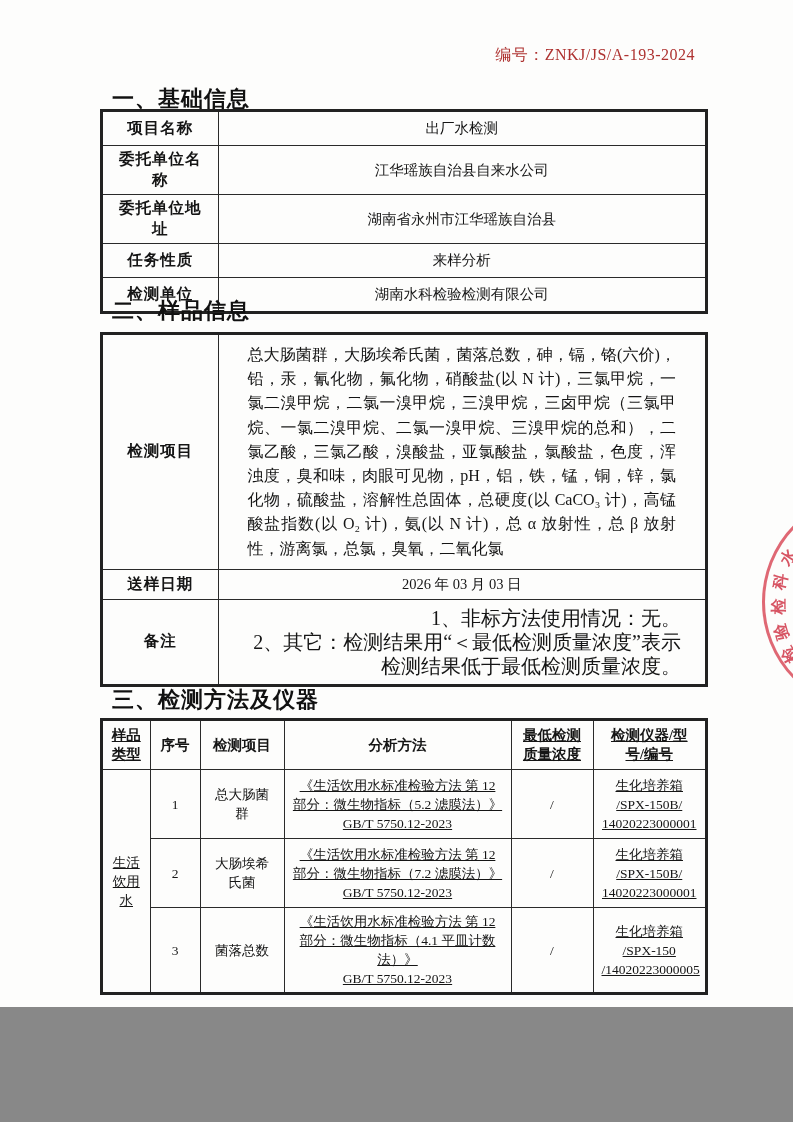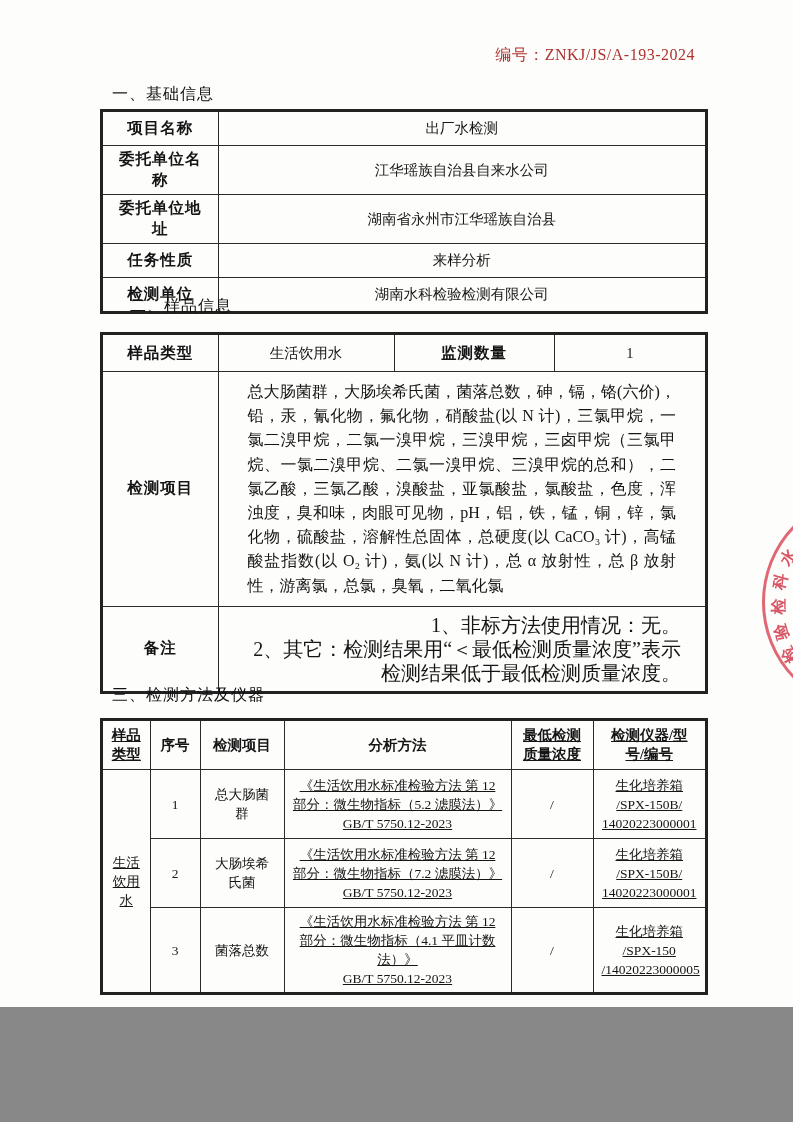--- a/index.html
+++ b/index.html
@@ -15,24 +15,24 @@
     overflow:hidden;
     color:#1c1c1c;
   }
   .doc-number{
     position:absolute;top:45px;right:98px;
     font-size:16px;letter-spacing:.5px;
     color:#ae3230;
   }
   .sec-title{
     position:absolute;left:112px;
-    margin:0;font-size:16px;font-weight:normal;color:#111;
+    margin:0;font-size:22px;font-weight:bold;color:#111;
     letter-spacing:1px;
   }
-  .s1{top:84px;} .s2{top:296px;margin-left:18px;} .s3{top:685px;}
+  .s1{top:84px;} .s2{top:296px;} .s3{top:685px;}
   table{
     position:absolute;left:101px;width:606px;
     border-collapse:collapse;table-layout:fixed;
     font-size:14.5px;color:#151515;
   }
   .t1{top:110px;} .t2{top:333px;} .t3{top:719px;font-size:13.5px;}
   td,th{
     border:1px solid #2a2a2a;
     padding:3px 8px;
     text-align:center;vertical-align:middle;
@@ -116,29 +116,27 @@
   <h2 class="sec-title s2">二、样品信息</h2>
 
   <table class="t2">
     <colgroup>
         <col style="width:116px">
         <col style="width:176px">
         <col style="width:160px">
         <col>
       </colgroup>
     <tbody>
-        <tr class="row1">
-      <td class="lbl">样品类型</td>
-      <td>生活饮用水</td>
-      <td class="lbl">监测数量</td>
-      <td>1</td>
-    </tr>
     <tr>
       <td class="lbl">检测项目</td>
       <td colspan="3" class="items-cell">总大肠菌群，大肠埃希氏菌，菌落总数，砷，镉，铬(六价)，铅，汞，氰化物，氟化物，硝酸盐(以 N 计)，三氯甲烷，一氯二溴甲烷，二氯一溴甲烷，三溴甲烷，三卤甲烷（三氯甲烷、一氯二溴甲烷、二氯一溴甲烷、三溴甲烷的总和），二氯乙酸，三氯乙酸，溴酸盐，亚氯酸盐，氯酸盐，色度，浑浊度，臭和味，肉眼可见物，pH，铝，铁，锰，铜，锌，氯化物，硫酸盐，溶解性总固体，总硬度(以 CaCO₃ 计)，高锰酸盐指数(以 O₂ 计)，氨(以 N 计)，总 α 放射性，总 β 放射性，游离氯，总氯，臭氧，二氧化氯</td>
+    </tr>
+    <tr>
+      <td class="lbl">送样日期</td>
+      <td colspan="3" class="date-cell">2026 年 03 月 03 日</td>
     </tr>
     <tr>
       <td class="lbl">备注</td>
       <td colspan="3" class="remark-cell">
         <div>1、非标方法使用情况：无。</div>
         <div>2、其它：检测结果用“＜最低检测质量浓度”表示检测结果低于最低检测质量浓度。</div>
       </td>
     </tr>
   </tbody>
     </table>

